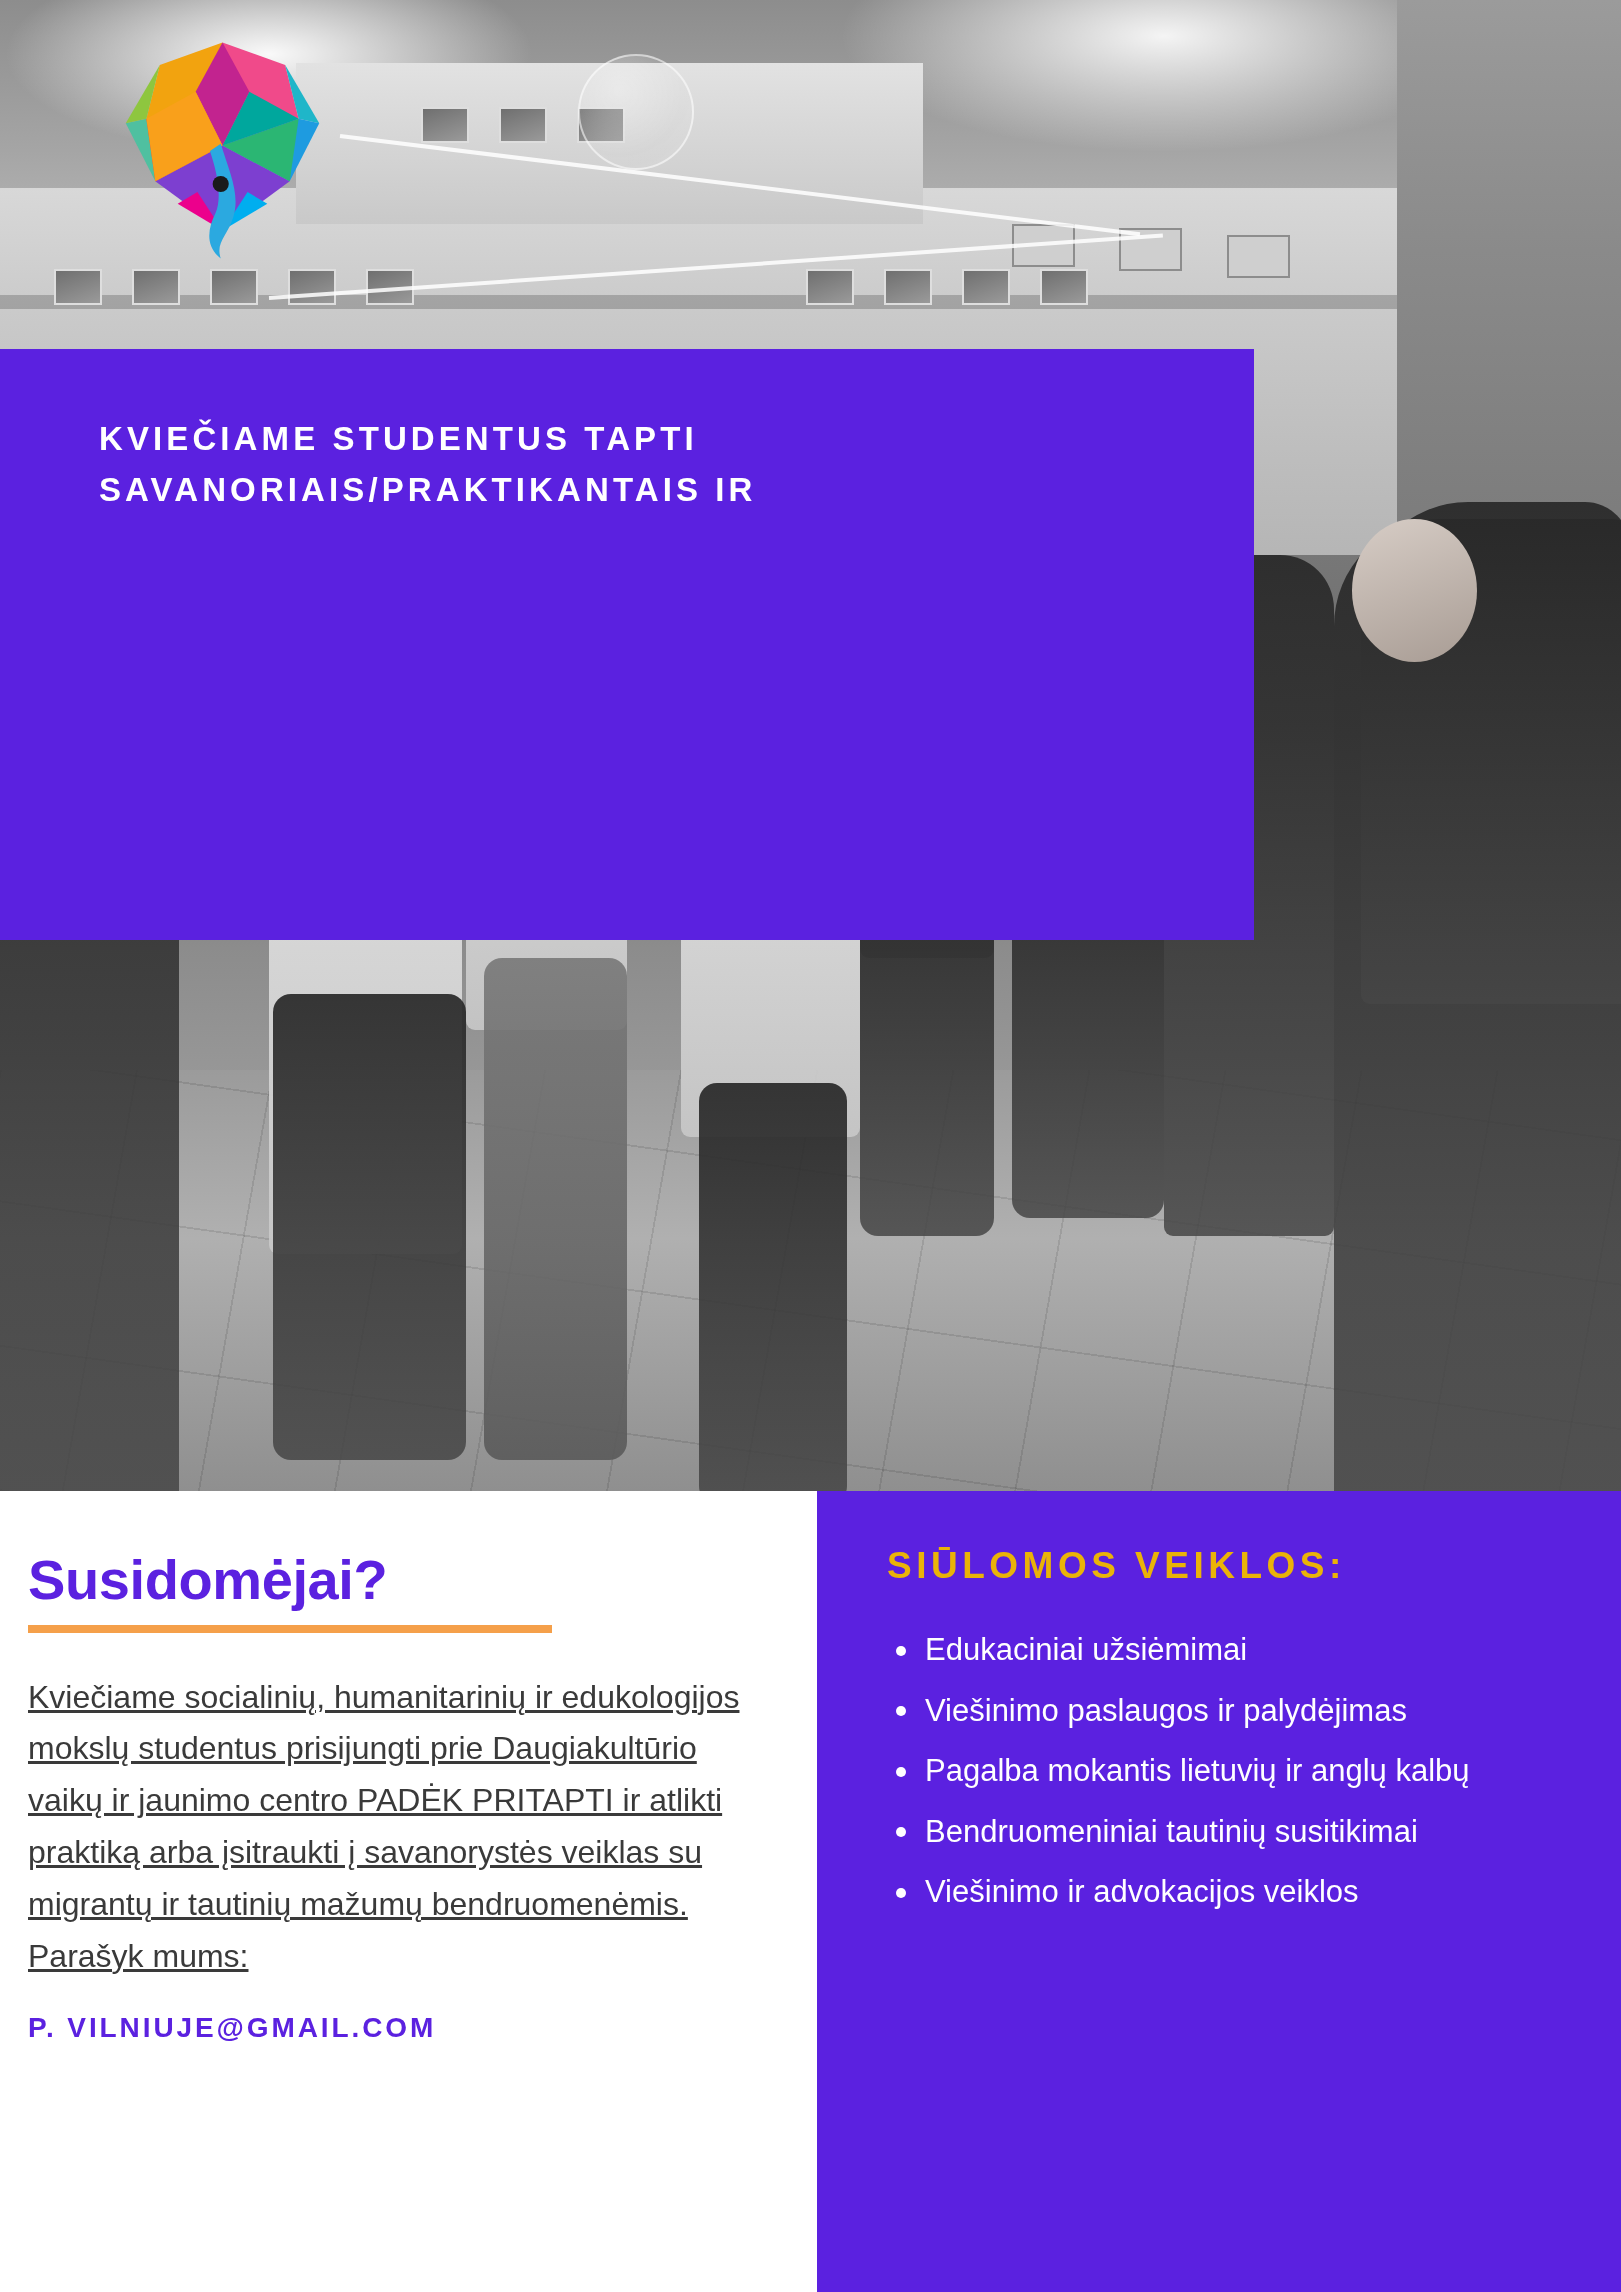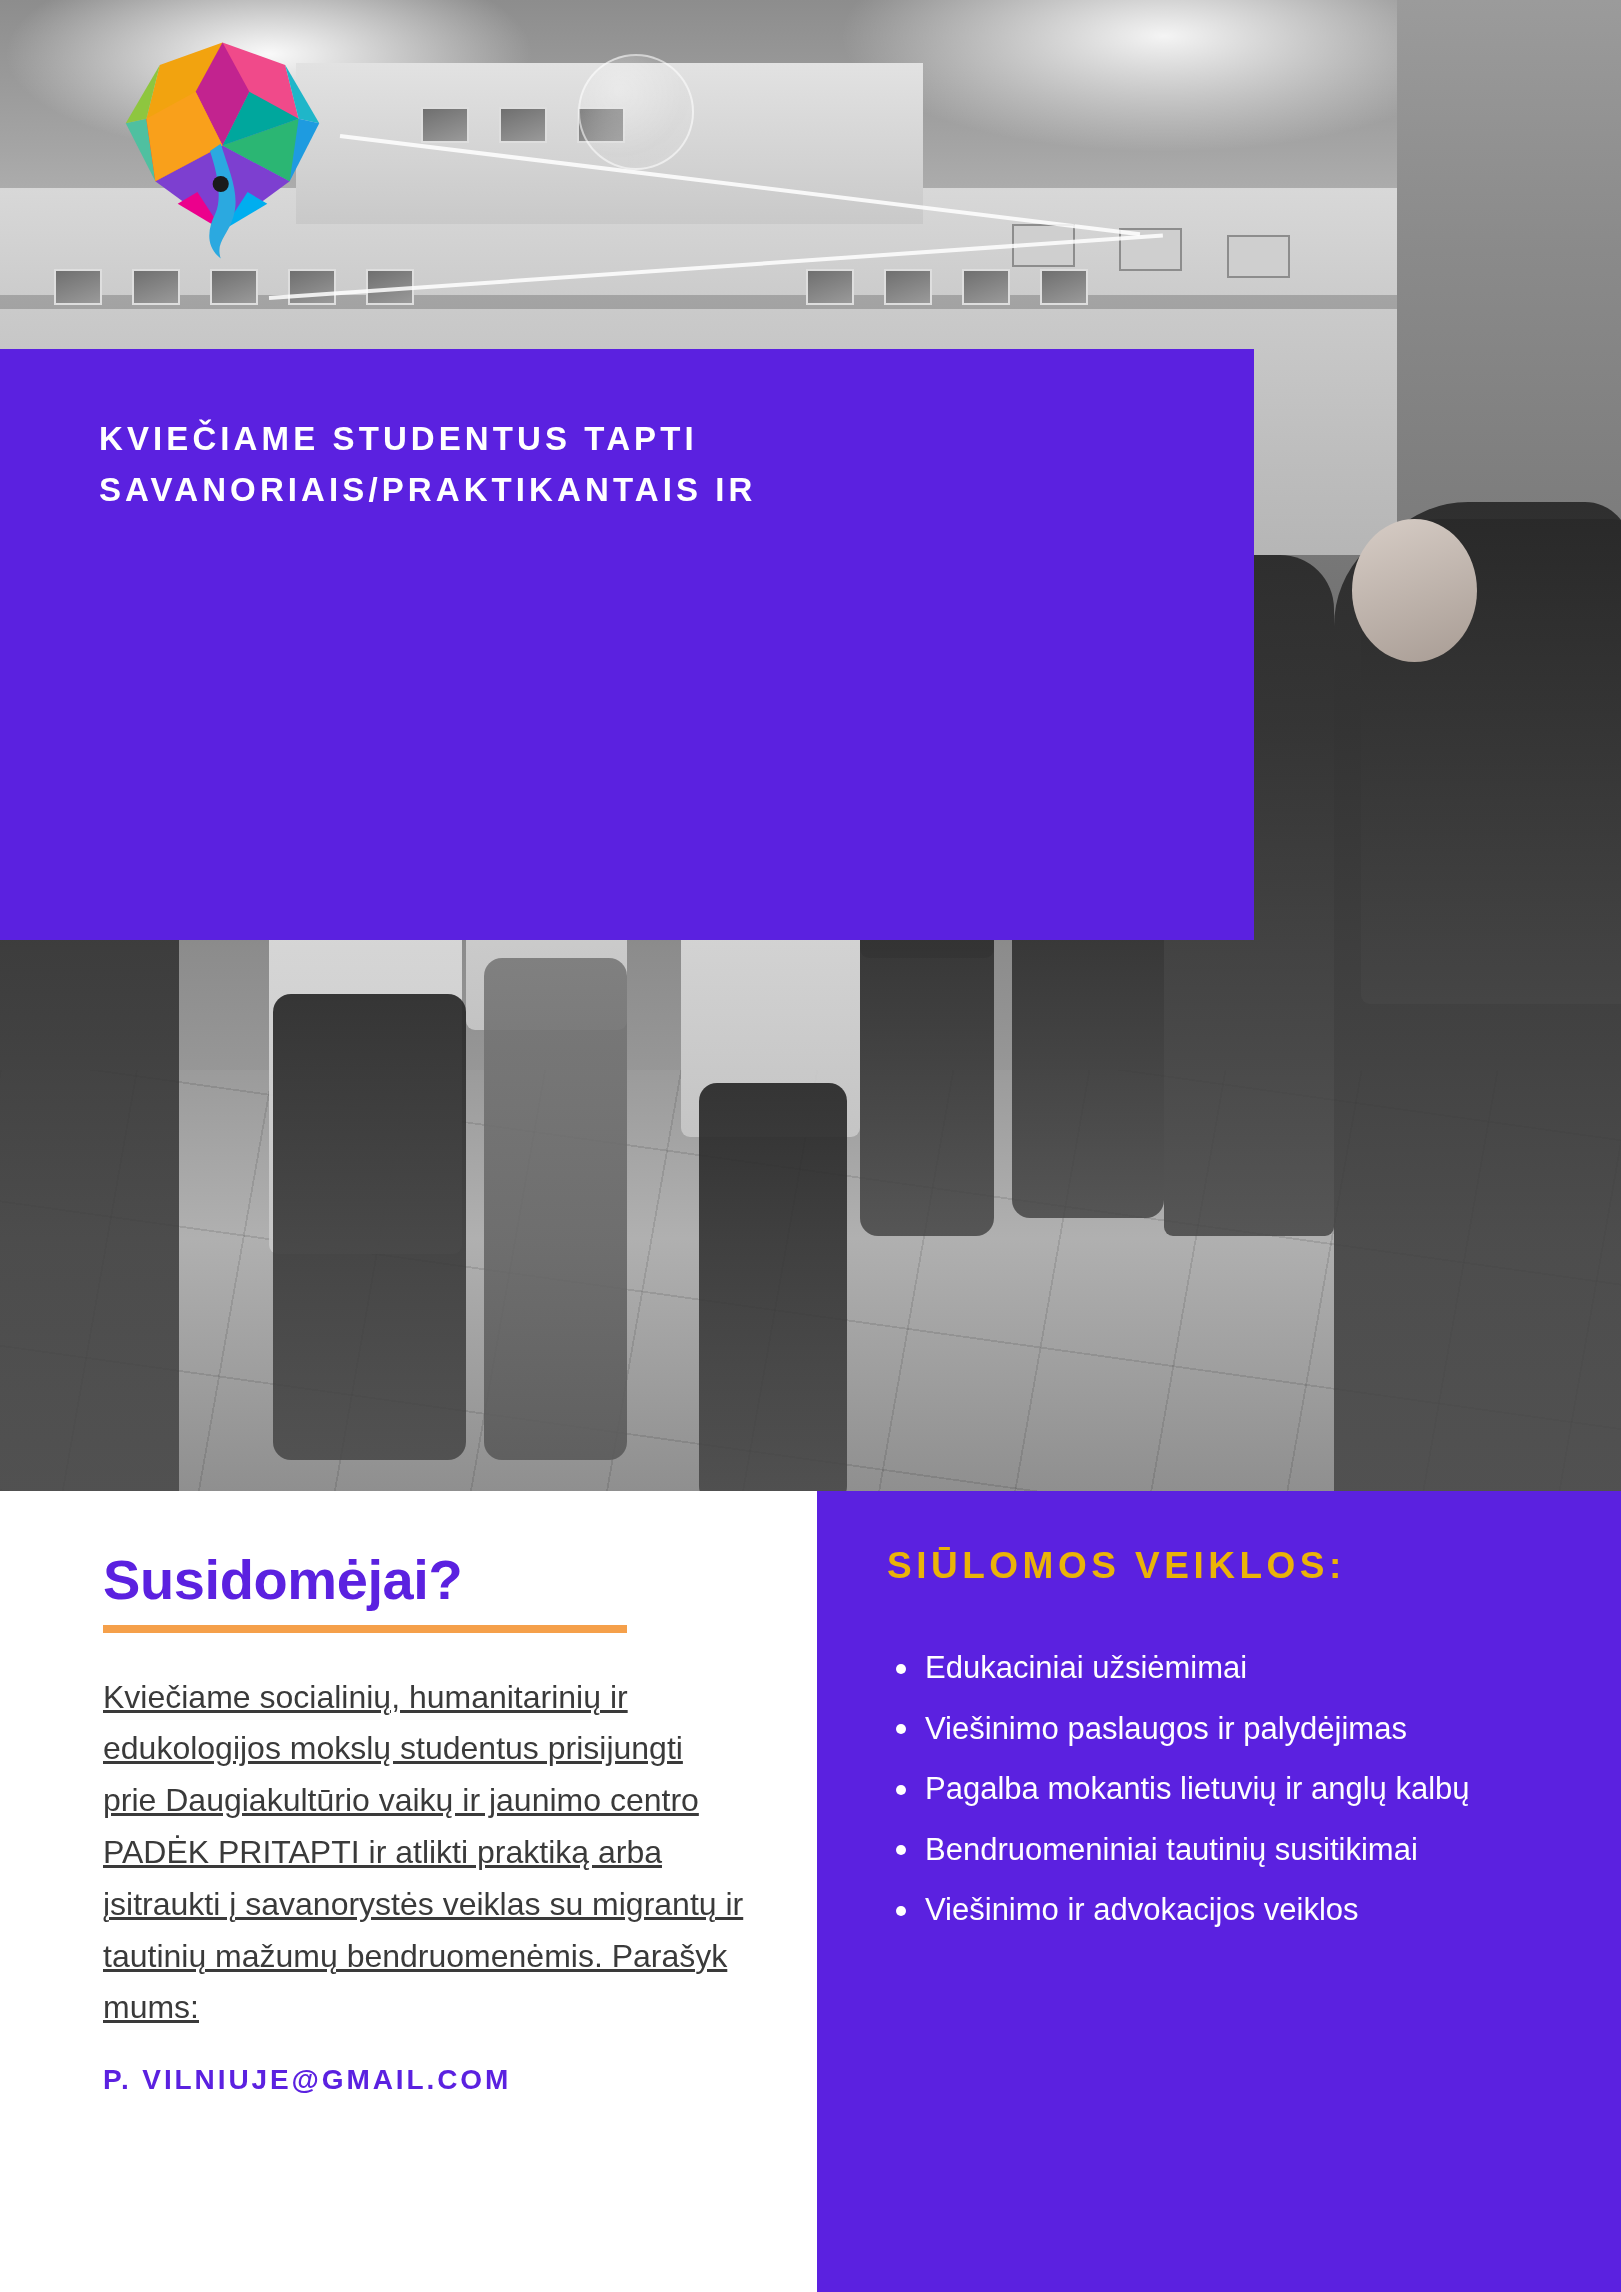--- a/index.html
+++ b/index.html
@@ -142,21 +142,21 @@
     left: 0; top: 1491px;
     width: 1621px;
     height: 802px;
     background: #ffffff;
   }
   .left-col {
     position: absolute;
     left: 0; top: 0;
     width: 817px; height: 802px;
     background: #ffffff;
-    padding: 56px 72px 0 103px;
+    padding: 56px 72px 0 28px;
   }
   .interested {
     color: #5b21e0;
     font-size: 56px;
     font-weight: bold;
     letter-spacing: -0.4px;
   }
   .rule {
     margin-top: 12.5px;
     width: 524px;
@@ -189,21 +189,21 @@
     padding: 54px 52px 0 70px;
   }
   .right-title {
     color: #eab308;
     font-size: 37px;
     font-weight: bold;
     letter-spacing: 4.5px;
     text-transform: uppercase;
   }
   .activities {
-    margin-top: 57px;
+    margin-top: 39px;
     list-style: none;
   }
   .activities li {
     position: relative;
     color: #ffffff;
     font-size: 31px;
     line-height: 1.55;
     margin-bottom: 12.5px;
     padding-left: 38px;
     max-width: 699px;

